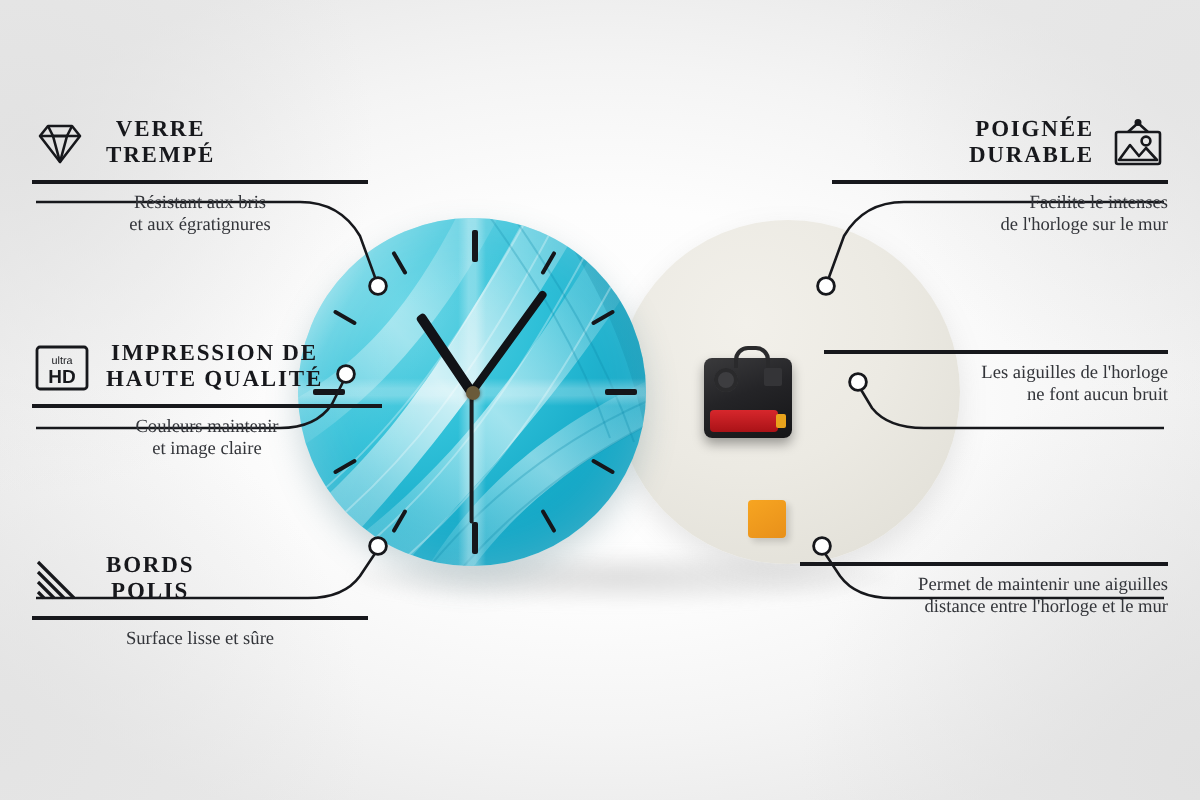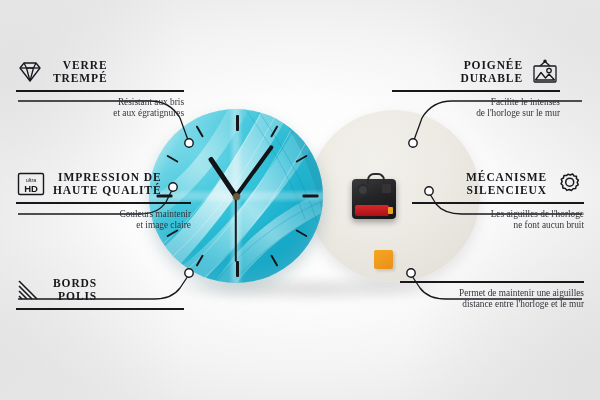--- a/index.html
+++ b/index.html
@@ -75,21 +75,21 @@
   
   .callout{position:absolute;width:168px;}
   .callout .row{display:flex;align-items:center;gap:7px;}
   .callout .ttl{
     font-size:11.5px;line-height:13px;font-weight:700;letter-spacing:.9px;color:#17181c;
     text-transform:uppercase;font-family:"Liberation Serif", serif;
   }
   .callout .rule{height:1.6px;background:#17181c;margin:5px 0 5px;}
   .callout .desc{font-size:9.3px;line-height:11.6px;color:#33353a;font-family:"Liberation Serif", serif;}
   .callout.left .row{justify-content:flex-start;}
-  .callout.left .ttl,.callout.left .desc{text-align:right;}
+  .callout.left .ttl,.callout.left .desc{text-align:center;}
   .callout.right .row{justify-content:flex-end;}
   .callout.right .ttl,.callout.right .desc{text-align:right;}
   .ico{width:30px;height:27px;flex:0 0 30px;display:flex;align-items:center;justify-content:flex-start;}
   .ico svg{display:block;}
   svg.leader{position:absolute;left:0;top:0;width:600px;height:400px;pointer-events:none;}
 </style>
 </head>
 <body>
 
 <div id="stage">
@@ -241,23 +241,24 @@
               <path d="M3 18 L6 21"></path>
           </g>
         </svg>
       </span>
       <span>
         <div class="ttl">BORDS</div>
         <div class="ttl">POLIS</div>
       </span>
     </div>
     <div class="rule"></div>
-  </div>
-
-  <div class="callout right" style="left:392px;top:58px;">
+    <div class="desc">Surface lisse et sûre</div>
+  </div>
+
+  <div class="callout right" style="left:416px;top:58px;">
     <div class="row">
       <span>
         <div class="ttl">POIGNÉE</div>
         <div class="ttl">DURABLE</div>
       </span>
       <span class="ico">
         <svg width="30" height="26" viewBox="0 0 30 26">
           <g fill="none" stroke="#17181c" stroke-width="1.3" stroke-linejoin="round">
             <path d="M15 2.5 L10 7 M15 2.5 L20 7"></path>
             <circle cx="15" cy="2.2" r="1.1" fill="#17181c"></circle>
@@ -267,37 +268,20 @@
           </g>
         </svg>
       </span>
     </div>
     <div class="rule"></div>
     <div class="desc">Facilite le intenses</div>
     <div class="desc">de l'horloge sur le mur</div>
   </div>
 
   <div class="callout right" style="left:412px;top:170px;width:172px;">
-    <div class="row">
-      <span>
-        <div class="ttl">MÉCANISME</div>
-        <div class="ttl">SILENCIEUX</div>
-      </span>
-      <span class="ico">
-        <svg width="28" height="26" viewBox="0 0 28 26">
-          <g fill="none" stroke="#17181c" stroke-width="1.5" stroke-linejoin="round">
-            <path d="M14 3.2 L16.4 4 L18.6 2.9 L20 5 L22.5 5.2 L22.4 7.7 L24.4 9.2 L23.2 11.4
-                     L24.2 13.8 L22.1 15.1 L21.6 17.6 L19.1 17.7 L17.4 19.5 L15.2 18.5
-                     L12.8 19.4 L11.3 17.4 L8.8 17 L8.8 14.5 L7 12.8 L8.1 10.6 L7.3 8.2
-                     L9.4 7 L10 4.5 L12.5 4.6 Z"></path>
-            <circle cx="15.7" cy="11.2" r="4"></circle>
-          </g>
-        </svg>
-      </span>
-    </div>
     <div class="rule"></div>
     <div class="desc">Les aiguilles de l'horloge</div>
     <div class="desc">ne font aucun bruit</div>
   </div>
 
   <div class="callout right" style="left:400px;top:276px;width:184px;">
     <div class="rule"></div>
     <div class="desc">Permet de maintenir une aiguilles</div>
     <div class="desc">distance entre l'horloge et le mur</div>
   </div>

